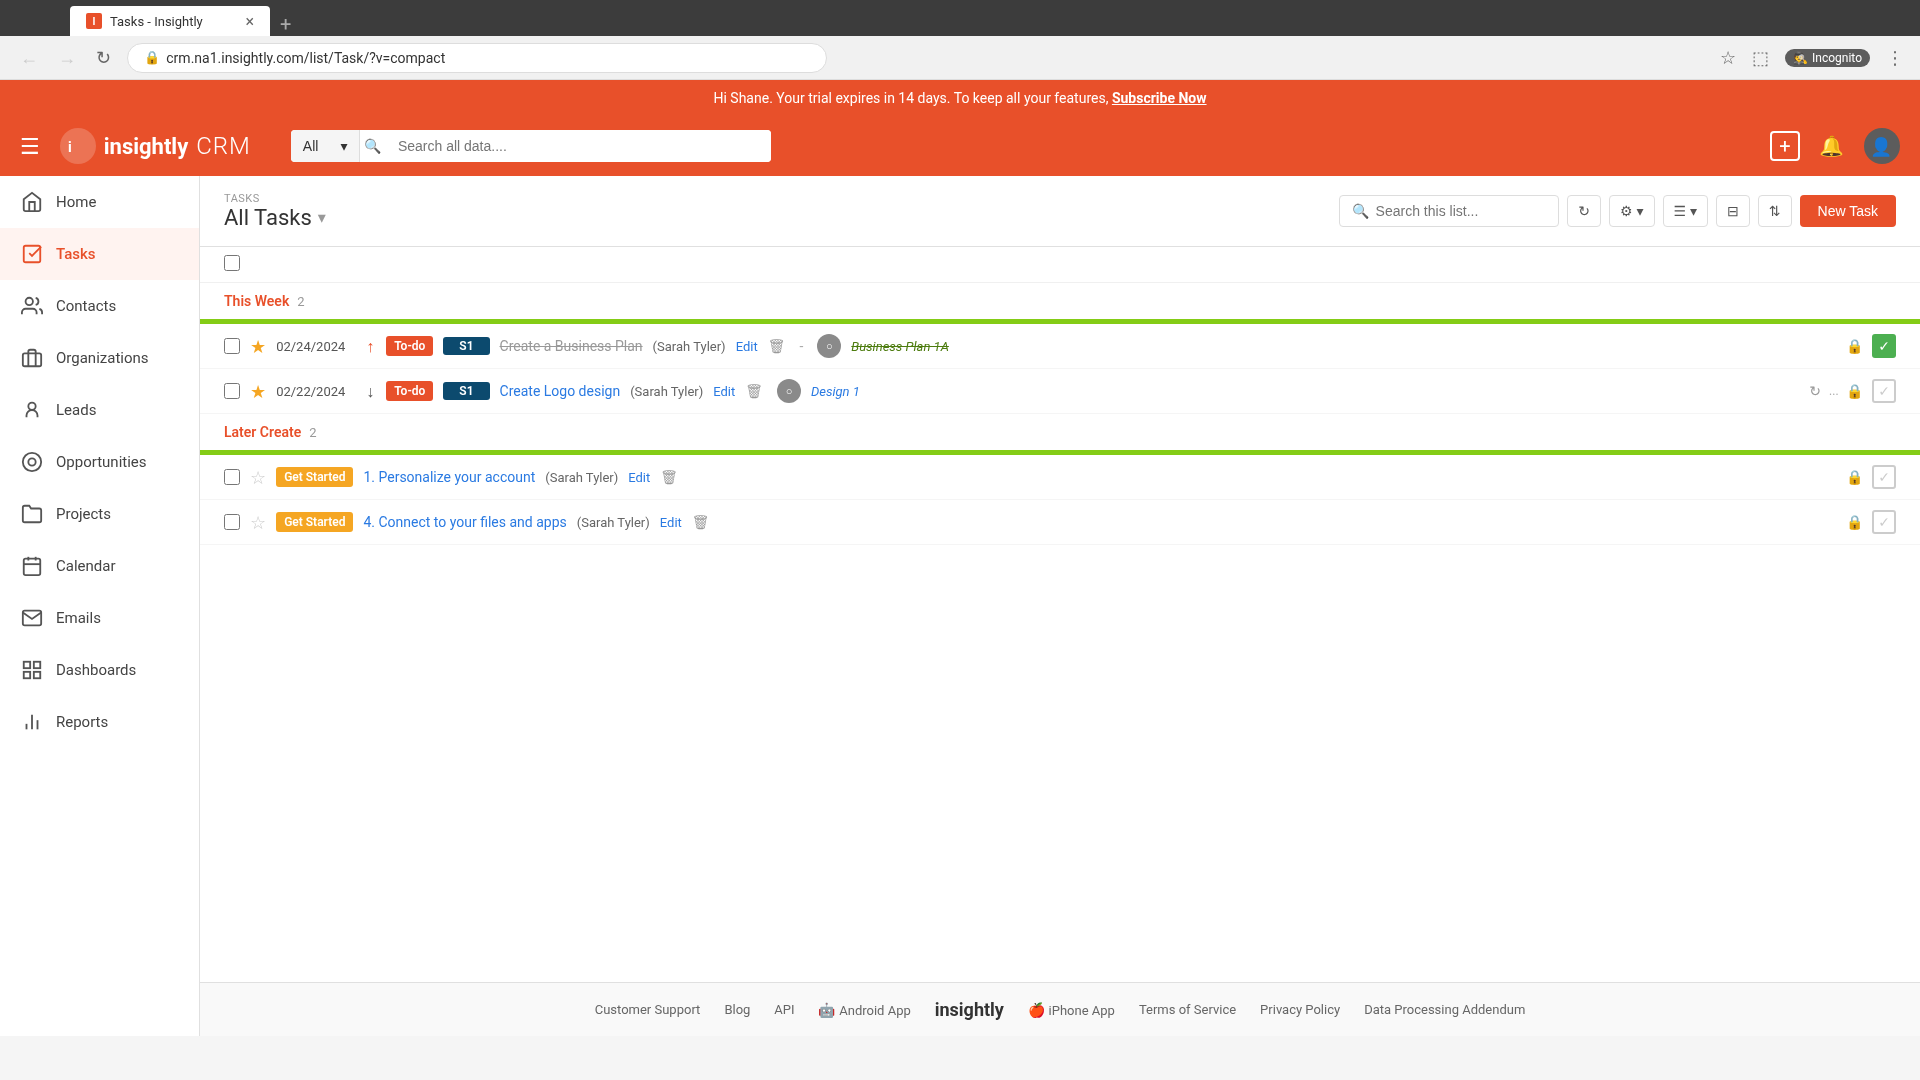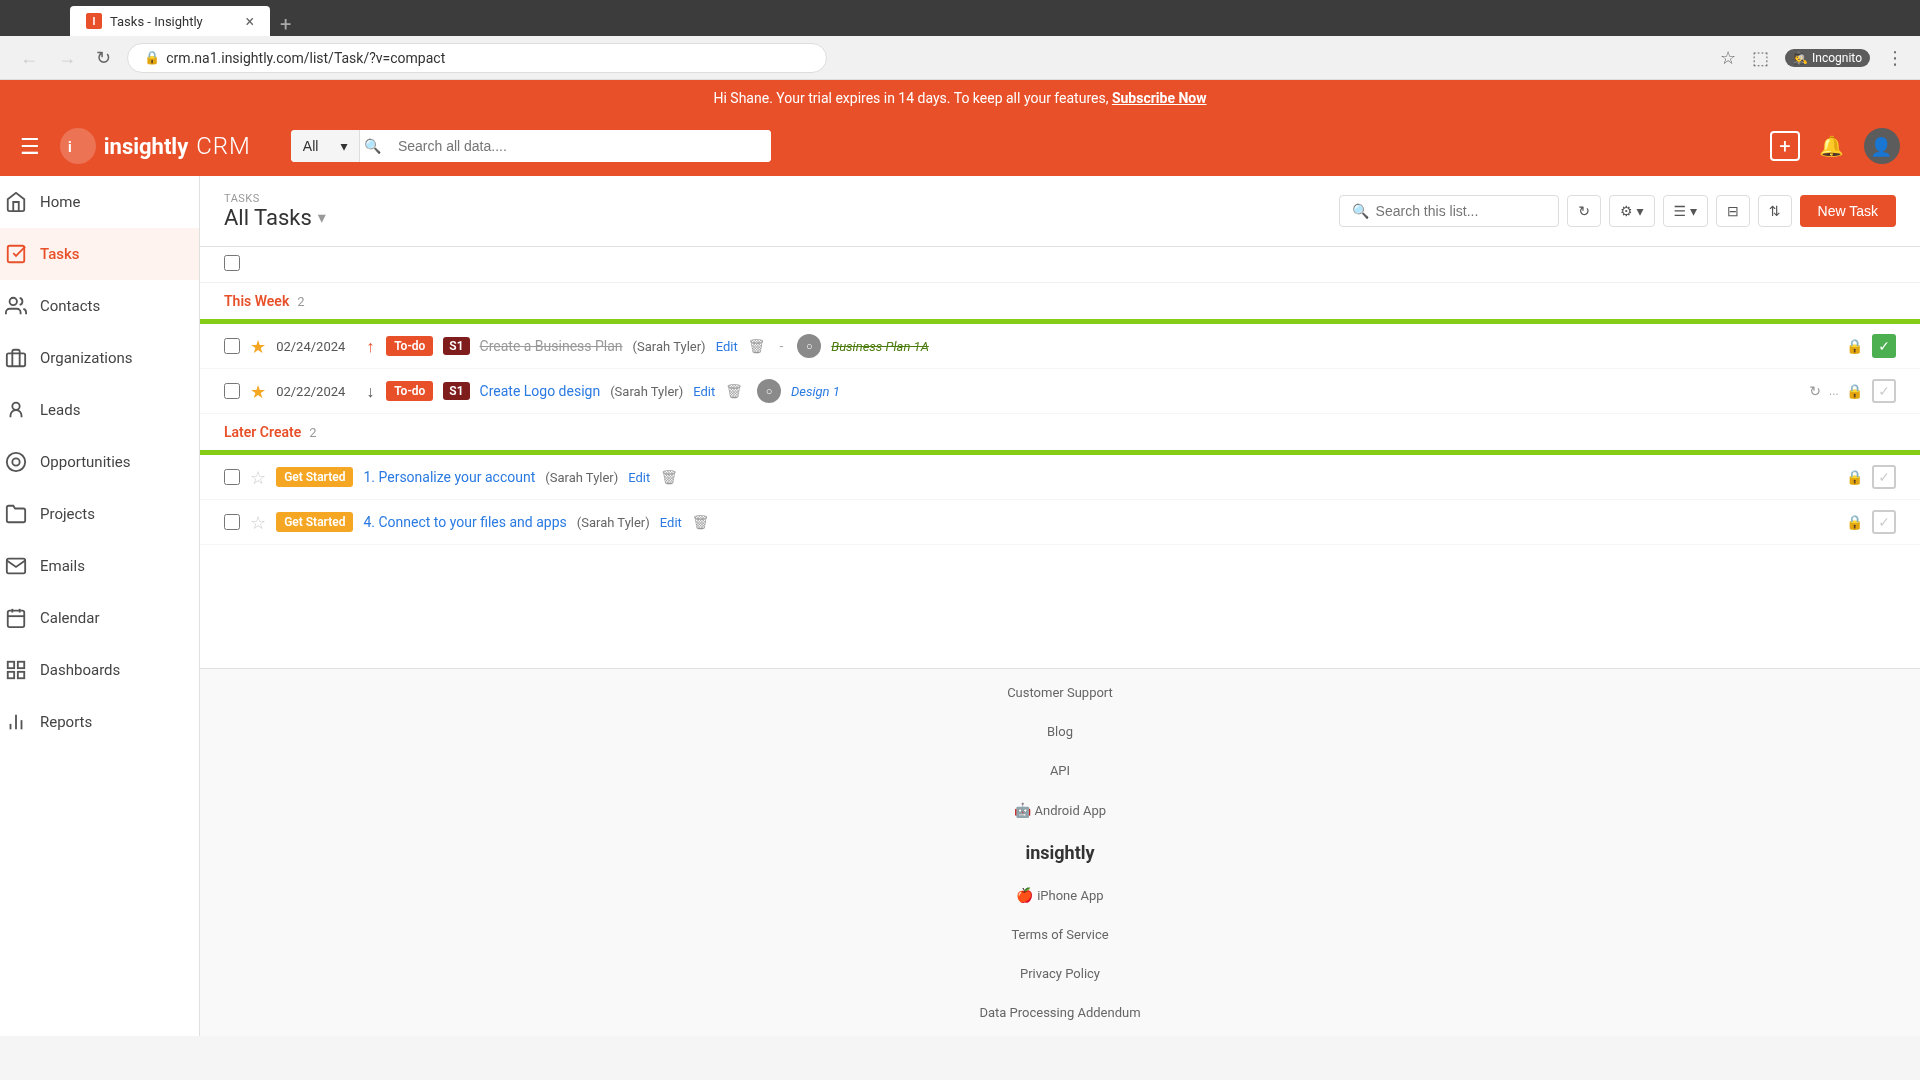--- a/index.html
+++ b/index.html
@@ -36,21 +36,21 @@
     .header-actions { margin-left: auto; display: flex; gap: 16px; align-items: center; color: white; font-size: 20px; }
     .header-icon { cursor: pointer; width: 32px; height: 32px; display: flex; align-items: center; justify-content: center; }
     .add-icon { width: 30px; height: 30px; border: 2px solid white; border-radius: 4px; display: flex; align-items: center; justify-content: center; font-size: 20px; cursor: pointer; }
     .avatar { width: 36px; height: 36px; border-radius: 50%; background: #5c5c5c; display: flex; align-items: center; justify-content: center; color: white; font-size: 18px; cursor: pointer; }
 
     
     .main-layout { display: flex; height: calc(1080px - 40px - 36px - 44px - 40px - 60px); }
 
     
     .sidebar { width: 200px; background: white; border-right: 1px solid #e0e0e0; display: flex; flex-direction: column; }
-    .sidebar-item { display: flex; align-items: center; gap: 12px; padding: 14px 4px; cursor: pointer; color: #444; font-size: 15px; text-decoration: none; }
+    .sidebar-item { display: flex; align-items: center; gap: 12px; padding: 14px 20px; cursor: pointer; color: #444; font-size: 15px; text-decoration: none; }
     .sidebar-item.active { background: #fff3f0; color: #e8502a; }
     .sidebar-icon { width: 24px; height: 24px; display: flex; align-items: center; justify-content: center; flex-shrink: 0; }
 
     
     .content { flex: 1; display: flex; flex-direction: column; overflow: hidden; }
 
     
     .tasks-header { background: white; padding: 16px 24px; border-bottom: 1px solid #e0e0e0; display: flex; align-items: center; gap: 12px; }
     .tasks-label { font-size: 11px; color: #999; text-transform: uppercase; letter-spacing: 0.5px; }
     .tasks-title { font-size: 22px; color: #333; font-weight: 400; display: flex; align-items: center; gap: 6px; cursor: pointer; }
@@ -68,34 +68,34 @@
     .section-title { font-size: 14px; font-weight: 600; color: #e8502a; }
     .section-count { font-size: 13px; color: #999; }
     .task-row { display: flex; align-items: center; padding: 10px 24px; border-bottom: 1px solid #f5f5f5; gap: 10px; background: white; }
     .task-star { color: #f5a623; font-size: 18px; cursor: pointer; flex-shrink: 0; }
     .task-star.empty { color: #ccc; }
     .task-date { color: #555; font-size: 13px; min-width: 80px; }
     .priority-arrow { font-size: 16px; color: #e8502a; margin-right: 2px; }
     .badge { padding: 3px 8px; border-radius: 3px; font-size: 12px; font-weight: 600; color: white; }
     .badge-todo { background: #e8502a; }
     .badge-get-started { background: #f5a623; }
-    .sprint-badge { background: #7f1d1d; color: white; padding: 2px 6px; border-radius: 3px; font-size: 12px; font-weight: 600; }
+    .sprint-badge { background: #0c4a6e; color: white; padding: 2px 16px; border-radius: 3px; font-size: 12px; font-weight: 600; }
     .task-name { color: #2a7ae2; font-size: 14px; cursor: pointer; }
     .task-name.strikethrough { text-decoration: line-through; color: #999; }
     .task-meta { color: #666; font-size: 13px; }
     .task-link { color: #2a7ae2; font-size: 13px; cursor: pointer; font-style: italic; }
     .task-link.strikethrough { text-decoration: line-through; color: #4d7c0f; font-style: italic; }
     .task-actions { margin-left: auto; display: flex; gap: 8px; align-items: center; }
     .task-complete-btn { width: 24px; height: 24px; background: #4caf50; border-radius: 3px; display: flex; align-items: center; justify-content: center; color: white; font-size: 14px; cursor: pointer; }
     .task-check-btn { width: 24px; height: 24px; border: 2px solid #ccc; border-radius: 3px; display: flex; align-items: center; justify-content: center; color: #ccc; font-size: 14px; cursor: pointer; }
     .task-spinner { color: #999; font-size: 14px; }
     .lock-icon { color: #999; font-size: 14px; }
 
     
-    .footer { background: #f9f9f9; border-top: 1px solid #e0e0e0; padding: 16px 24px; display: flex; align-items: center; justify-content: center; gap: 24px; font-size: 13px; color: #666; flex-direction: column; }
+    .footer { background: #f9f9f9; border-top: 1px solid #e0e0e0; padding: 16px 24px; display: flex; align-items: center; justify-content: center; gap: 24px; font-size: 13px; color: #666; }
     .footer a { color: #666; text-decoration: none; cursor: pointer; }
     .footer-logo { font-weight: 600; color: #333; font-size: 16px; }
 
     
     input[type="checkbox"] { cursor: pointer; width: 16px; height: 16px; }
 
     .insightly-logo-text { color: white; font-size: 22px; font-weight: 300; }
     .insightly-logo-bold { font-weight: 700; }
 
     .circle-avatar { width: 24px; height: 24px; border-radius: 50%; background: #8a8a8a; display: inline-flex; align-items: center; justify-content: center; color: white; font-size: 11px; }
@@ -224,36 +224,36 @@
       <span class="sidebar-icon">
         <svg width="22" height="22" viewBox="0 0 24 24" fill="none" stroke="#555" stroke-width="2">
             <path d="M22 19a2 2 0 0 1-2 2H4a2 2 0 0 1-2-2V5a2 2 0 0 1 2-2h5l2 3h9a2 2 0 0 1 2 2z"></path>
           </svg>
       </span>
       <span>Projects</span>
     </a>
     <a class="sidebar-item">
       <span class="sidebar-icon">
         <svg width="22" height="22" viewBox="0 0 24 24" fill="none" stroke="#555" stroke-width="2">
-            <path d="M4 4h16c1.1 0 2 .9 2 2v12c0 1.1-.9 2-2 2H4c-1.1 0-2-.9-2-2V6c0-1.1.9-2 2-2z"></path>
-            <polyline points="22,6 12,13 2,6"></polyline>
-          </svg>
-      </span>
-      <span>Emails</span>
-    </a>
-    <a class="sidebar-item">
-      <span class="sidebar-icon">
-        <svg width="22" height="22" viewBox="0 0 24 24" fill="none" stroke="#555" stroke-width="2">
             <rect x="3" y="4" width="18" height="18" rx="2"></rect>
             <line x1="16" y1="2" x2="16" y2="6"></line>
             <line x1="8" y1="2" x2="8" y2="6"></line>
             <line x1="3" y1="10" x2="21" y2="10"></line>
           </svg>
       </span>
       <span>Calendar</span>
+    </a>
+    <a class="sidebar-item">
+      <span class="sidebar-icon">
+        <svg width="22" height="22" viewBox="0 0 24 24" fill="none" stroke="#555" stroke-width="2">
+            <path d="M4 4h16c1.1 0 2 .9 2 2v12c0 1.1-.9 2-2 2H4c-1.1 0-2-.9-2-2V6c0-1.1.9-2 2-2z"></path>
+            <polyline points="22,6 12,13 2,6"></polyline>
+          </svg>
+      </span>
+      <span>Emails</span>
     </a>
     <a class="sidebar-item">
       <span class="sidebar-icon">
         <svg width="22" height="22" viewBox="0 0 24 24" fill="none" stroke="#555" stroke-width="2">
             <rect x="3" y="3" width="7" height="7"></rect>
             <rect x="14" y="3" width="7" height="7"></rect>
             <rect x="14" y="14" width="7" height="7"></rect>
             <rect x="3" y="14" width="7" height="7"></rect>
           </svg>
       </span>

